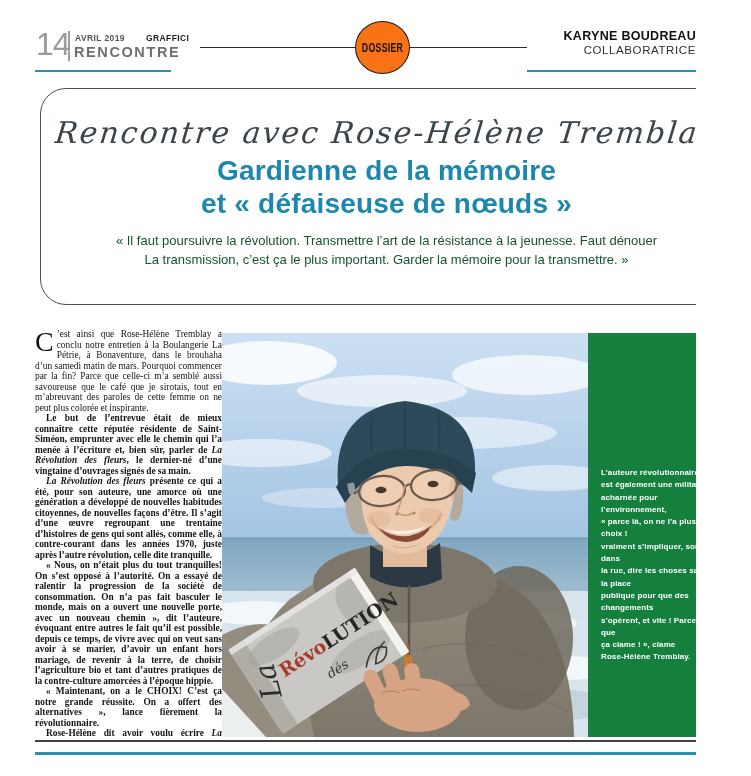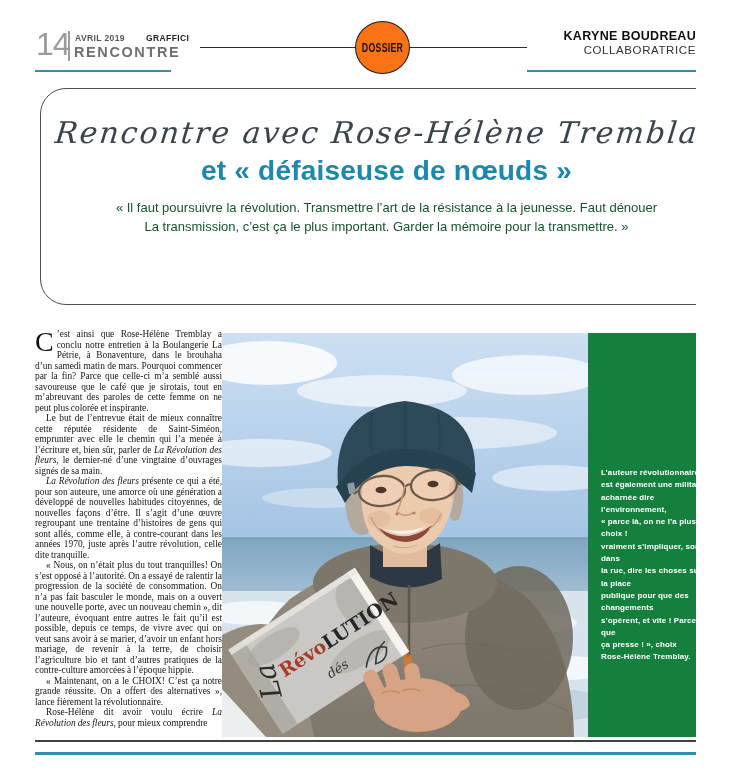--- a/index.html
+++ b/index.html
@@ -35,21 +35,21 @@
   .kicker { margin-top:26px; font-family:"DejaVu Serif", serif; font-style:italic; font-size:30px;
             color:#3a444b; letter-spacing:2px; transform:skewX(-6deg); }
   .main-title { margin-top:4px; font-size:28px; font-weight:700; color:#1d87ae; line-height:33px; letter-spacing:.2px; }
   .quote { margin-top:12px; font-size:13px; color:#14532d; line-height:18.5px; }
 
   
   .col { left:35px; top:329px; width:187px; height:410px; overflow:hidden;
          font-family:"Liberation Serif", serif; font-size:9.4px; line-height:10.5px;
          text-align:justify; color:#141414; word-spacing:-0.3px; }
   .col p { margin:0; }
-  .col p + p { text-indent:11px; }
+  .col p + p { text-indent:11px;font-weight:bold; }
   .dropcap { float:left; font-size:28px; line-height:23px; padding:1px 3px 0 0; color:#111; font-family:"Liberation Serif", serif; }
 
   
   .photo { left:222px; top:333px; width:366px; height:404px; overflow:hidden; }
 
   
   .bluebox { left:588px; top:333px; width:132px; height:404px; background:#15803d; }
   .bluebox .txt { padding:134px 9px 0 13px; font-size:8px; font-weight:700; color:#fff; line-height:12.3px; letter-spacing:.1px; }
 
   
@@ -94,20 +94,21 @@
       <path d="M24 35 Q27 37 30 34" stroke="#6c6c6c" stroke-width="1" fill="none"></path>
       <rect x="38" y="0" width="8" height="48" fill="#515151" opacity=".45"></rect>
     </svg>
   </div>
   <div class="abs h-blue h-blue-l"></div>
   <div class="abs h-blue h-blue-r"></div>
 
   <div class="abs title-box">
     <div class="kicker">Rencontre avec Rose-Hélène Tremblay</div>
     <div class="main-title">
+      <div>Gardienne de la mémoire</div>
       <div>et « défaiseuse de nœuds »</div>
     </div>
     <div class="quote">
       <div>« Il faut poursuivre la révolution. Transmettre l’art de la résistance à la jeunesse. Faut dénouer</div>
       <div>La transmission, c’est ça le plus important. Garder la mémoire pour la transmettre. »</div>
     </div>
   </div>
 
   <div class="abs col">
     <p><span class="dropcap">C</span><span>’est ainsi que Rose-Hélène Tremblay a conclu notre entretien à la Boulangerie La Pétrie, à Bonaventure, dans le brouhaha d’un samedi matin de mars. Pourquoi commencer par la fin? Parce que celle-ci m’a semblé aussi savoureuse que le café que je sirotais, tout en m’abreuvant des paroles de cette femme on ne peut plus colorée et inspirante.</span></p>
@@ -236,27 +237,27 @@
         <path d="M 230 358 Q 246 360 248 372 Q 240 382 226 376 Z"></path>
         <path d="M 160 360 Q 170 356 178 360 M 180 358 Q 190 354 198 358" stroke="#b9835f" stroke-width="1.2" fill="none"></path>
       </g>
     </svg>
   </div>
 
   <div class="abs bluebox">
     <div class="txt">
       <div>L’auteure révolutionnaire</div>
       <div>est également une militante</div>
-      <div>acharnée dire l’environnement,</div>
+      <div>acharnée pour l’environnement,</div>
       <div>« parce là, on ne l’a plus, le choix !</div>
       <div>vraiment s’impliquer, sortir dans</div>
       <div>la rue, dire les choses sur la place</div>
       <div>publique pour que des changements</div>
       <div>s’opèrent, et vite ! Parce que</div>
-      <div>ça presse ! », choix</div>
+      <div>ça clame ! », clame</div>
       <div>Rose-Hélène Tremblay.</div>
     </div>
   </div>
 
   <div class="abs credit">Photo : Karyne Boudreau</div>
   <div class="abs rule-gray"></div>
   <div class="abs rule-teal"></div>
 
 </div>
 

